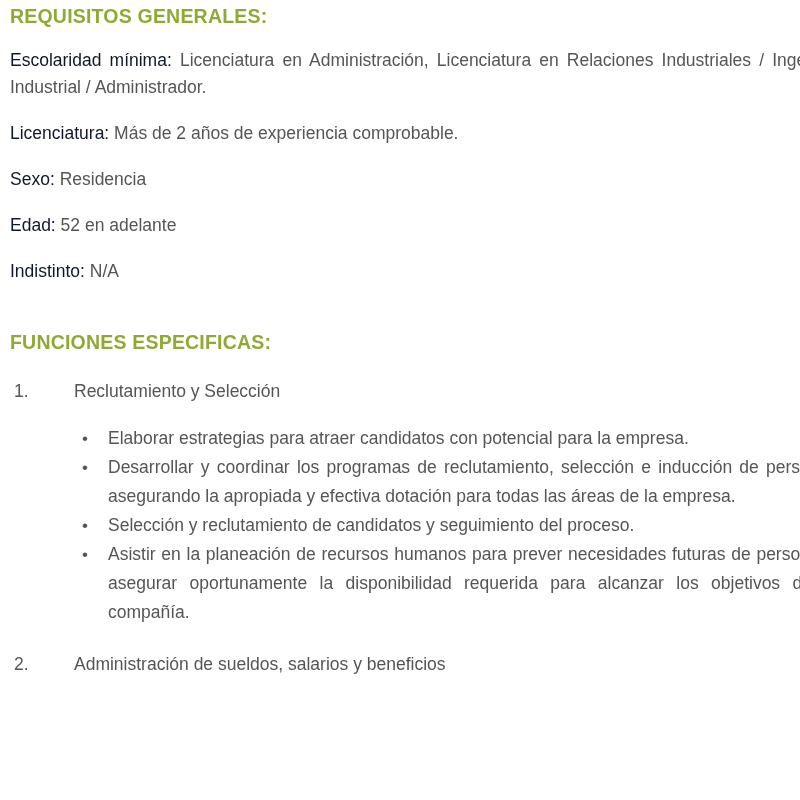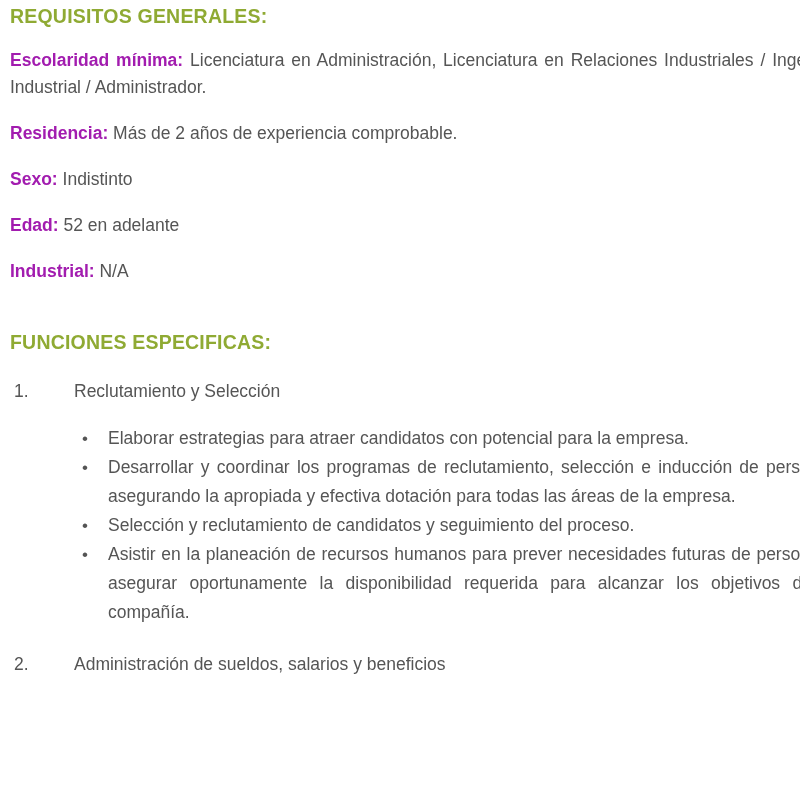--- a/index.html
+++ b/index.html
@@ -38,22 +38,22 @@
 
   .para {
     font-size: 17.5px;
     line-height: 27px;
     color: #555555;
     margin: 0;
     padding-top: 19px;
     text-align: justify;
   }
   .para .lbl {
-    color: #a21caf;
-    font-weight: bold;
+    color: #0f172a;
+    font-weight: normal;
   }
 
   .gap-block { height: 46px; }
 
   .numlist {
     margin: 0;
     padding-top: 24px;
   }
   .numitem {
     display: flex;
@@ -104,36 +104,36 @@
   <div class="doc">
 
     <h2 class="heading heading-1">REQUISITOS GENERALES:</h2>
 
     <p class="para">
       <span class="lbl">Escolaridad mínima:</span>
       <span>Licenciatura en Administración, Licenciatura en Relaciones Industriales / Ingeniería Industrial / Administrador.</span>
     </p>
 
     <p class="para">
-      <span class="lbl">Residencia:</span>
+      <span class="lbl">Licenciatura:</span>
       <span>Más de 2 años de experiencia comprobable.</span>
     </p>
 
     <p class="para">
       <span class="lbl">Sexo:</span>
-      <span>Indistinto</span>
+      <span>Residencia</span>
     </p>
 
     <p class="para">
       <span class="lbl">Edad:</span>
       <span>52 en adelante</span>
     </p>
 
     <p class="para">
-      <span class="lbl">Industrial:</span>
+      <span class="lbl">Indistinto:</span>
       <span>N/A</span>
     </p>
 
     <div class="gap-block"></div>
 
     <h2 class="heading">FUNCIONES ESPECIFICAS:</h2>
 
     <div class="numlist">
 
       <div class="numitem">

